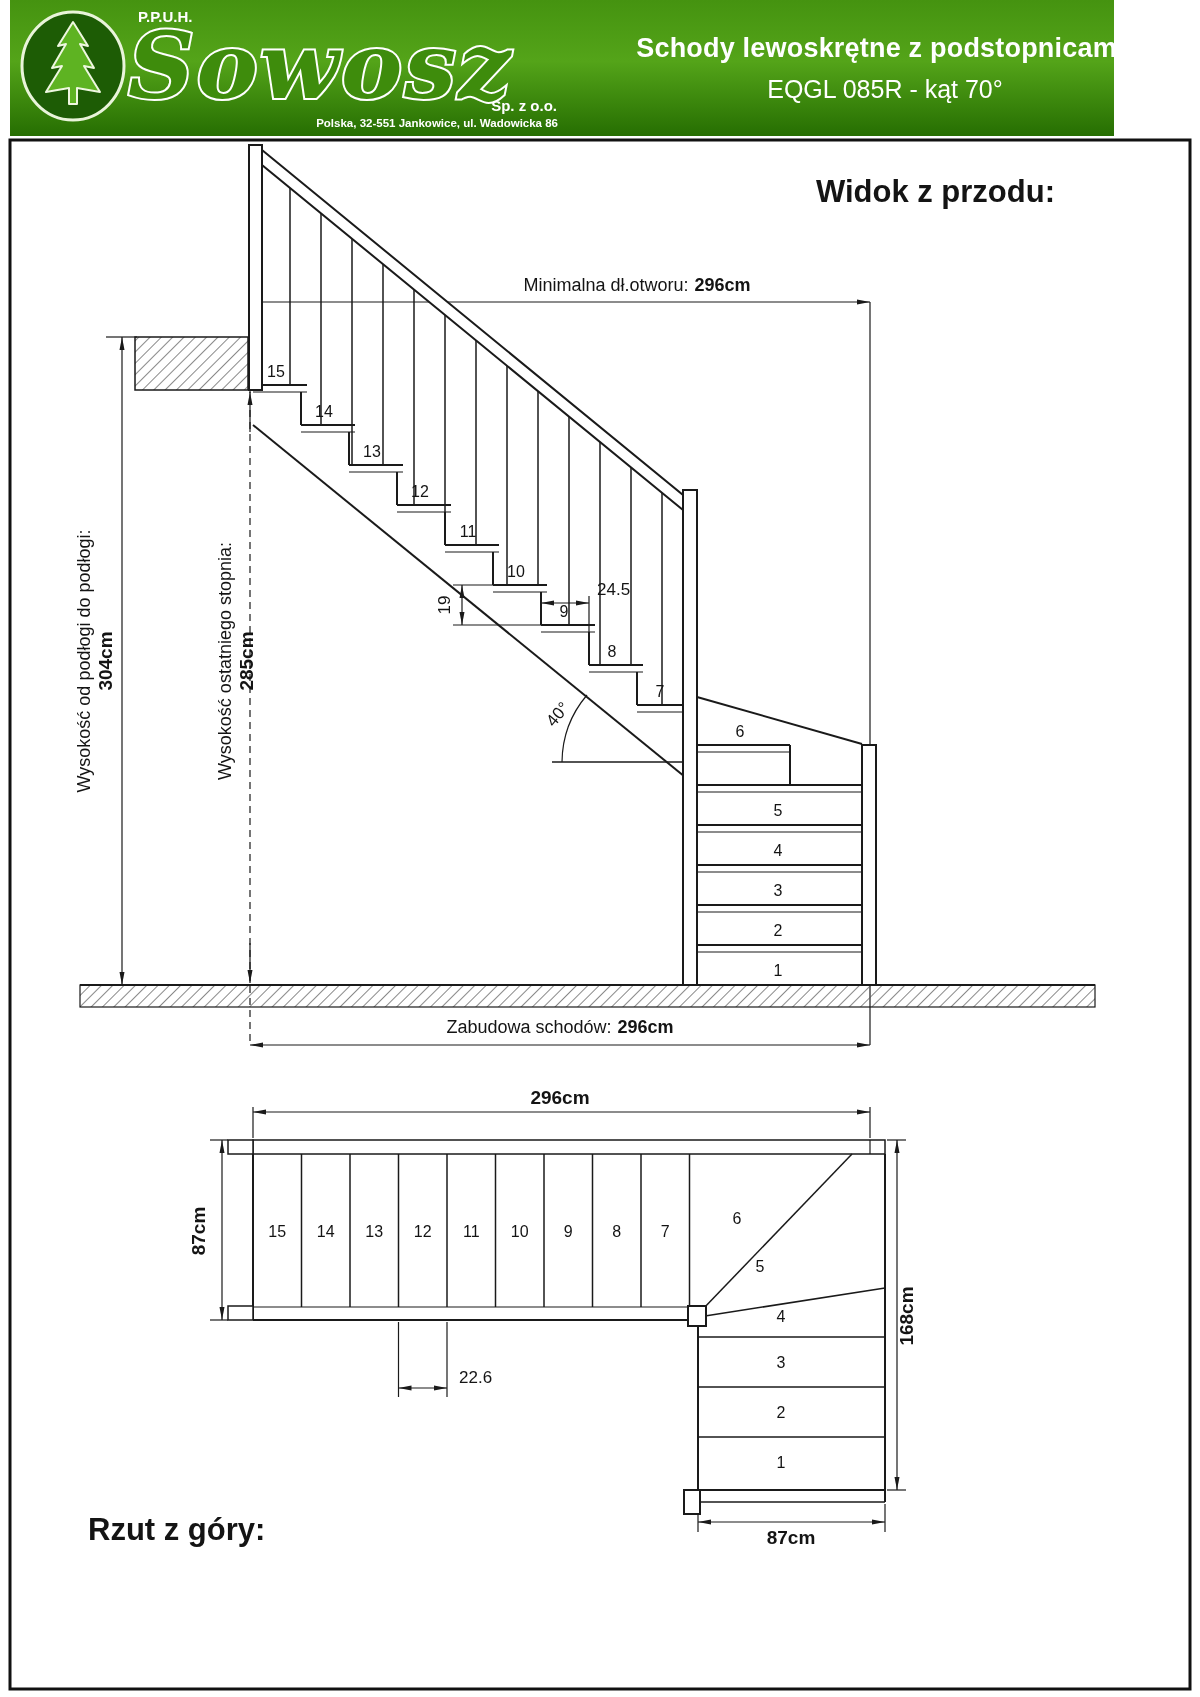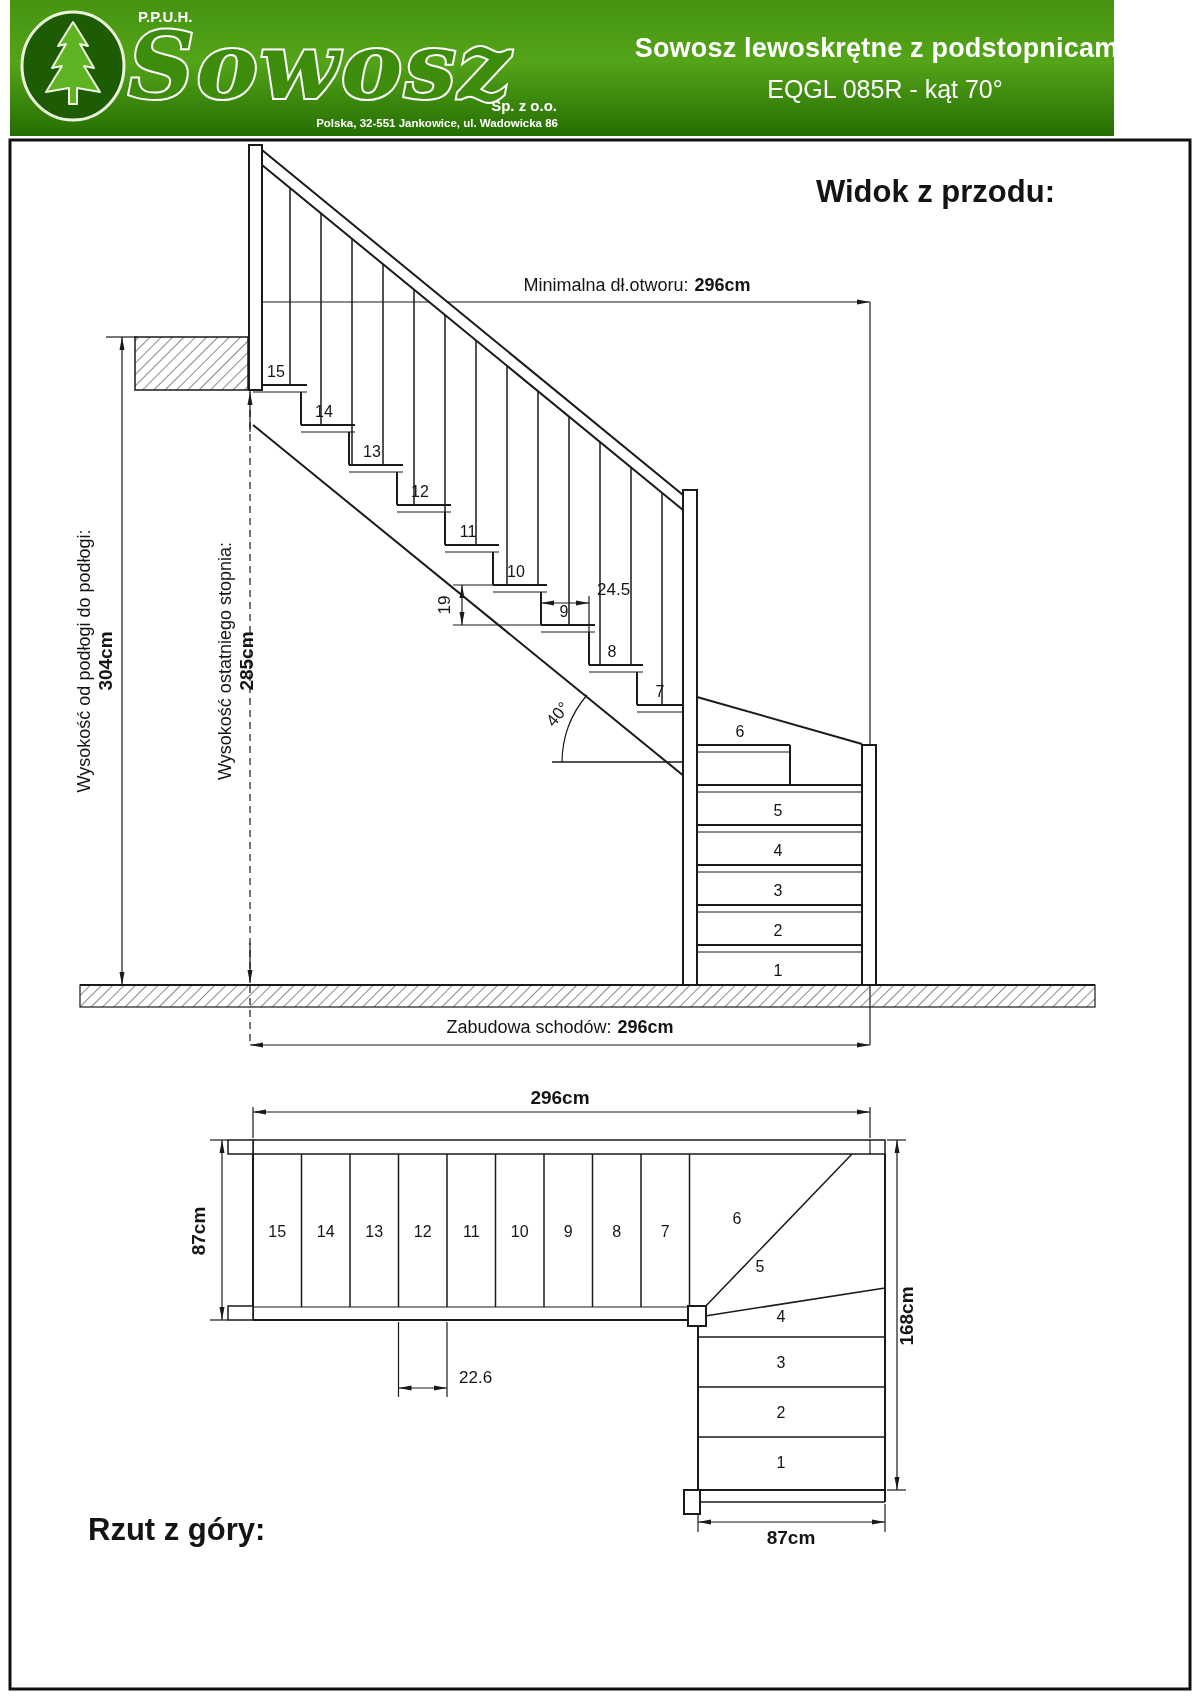--- a/index.html
+++ b/index.html
@@ -247,18 +247,18 @@
   <div class="header">
     <svg class="logo-svg" width="560" height="136" viewBox="0 0 560 136">
       <ellipse cx="63" cy="66" rx="51" ry="54" fill="#1d5c05" stroke="#e9f4da" stroke-width="3"></ellipse>
       <path d="M63,22 L78,46 L70,44 L84,68 L74,66 L90,92 L67,88 L67,104 L59,104 L59,88 L36,92 L52,66 L42,68 L56,44 L48,46 Z" fill="#5eb322" stroke="#eef7e0" stroke-width="2" stroke-linejoin="round"></path>
       <text x="128" y="22" class="hPre">P.P.U.H.</text>
       <text x="118" y="98" class="hLogo">Sowosz</text>
       <text x="547" y="111" text-anchor="end" class="hSuf">Sp. z o.o.</text>
       <text x="548" y="127" text-anchor="end" class="hAddr">Polska, 32-551 Jankowice, ul. Wadowicka 86</text>
     </svg>
     <div class="header-title">
-      <div class="ht1">Sowosz lewoskrętne z podstopnicami:</div>
+      <div class="ht1">Schody lewoskrętne z podstopnicami:</div>
       <div class="ht2">EQGL 085R - kąt 70°</div>
     </div>
   </div>
 
 </div>
 
 </body></html>

